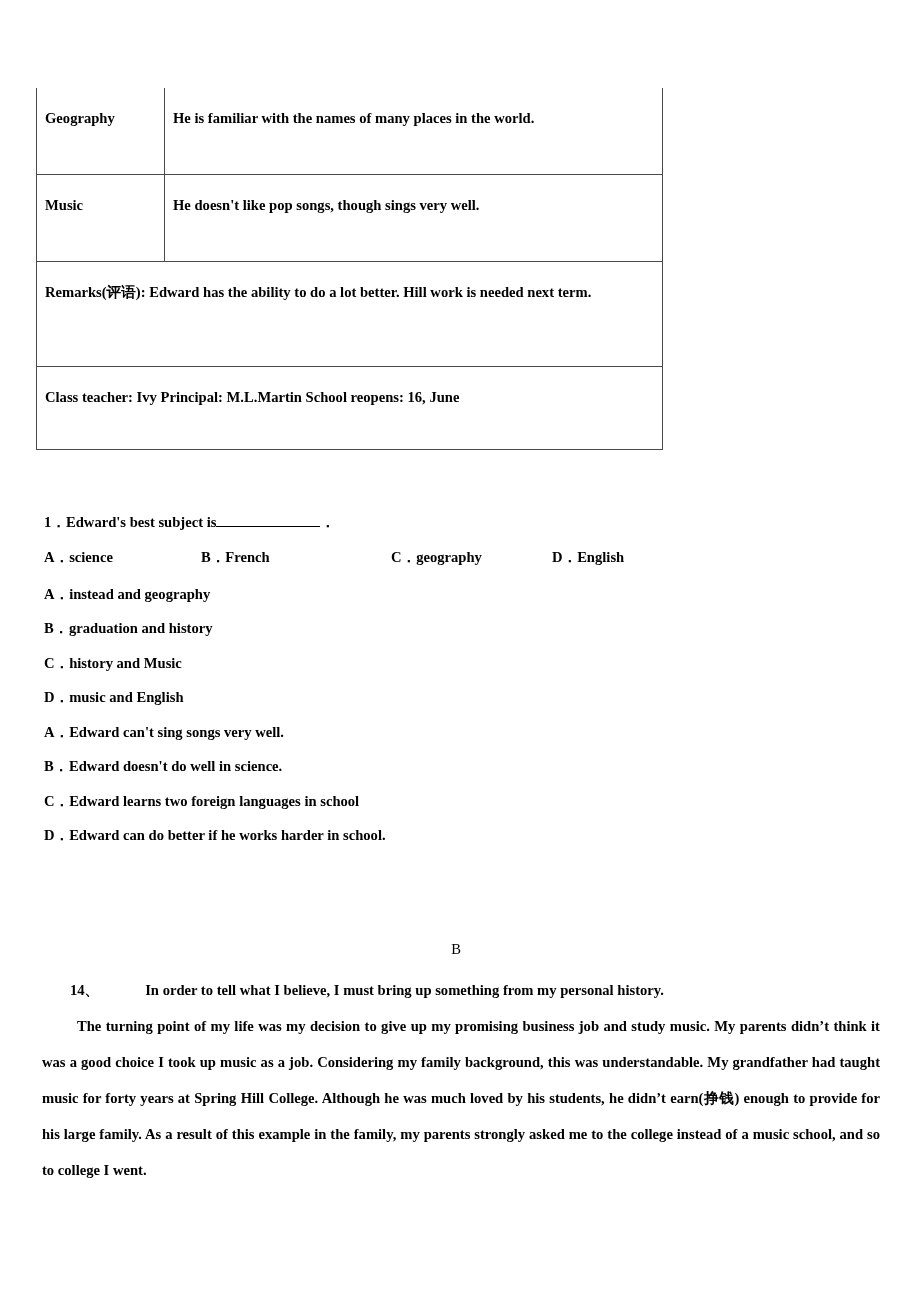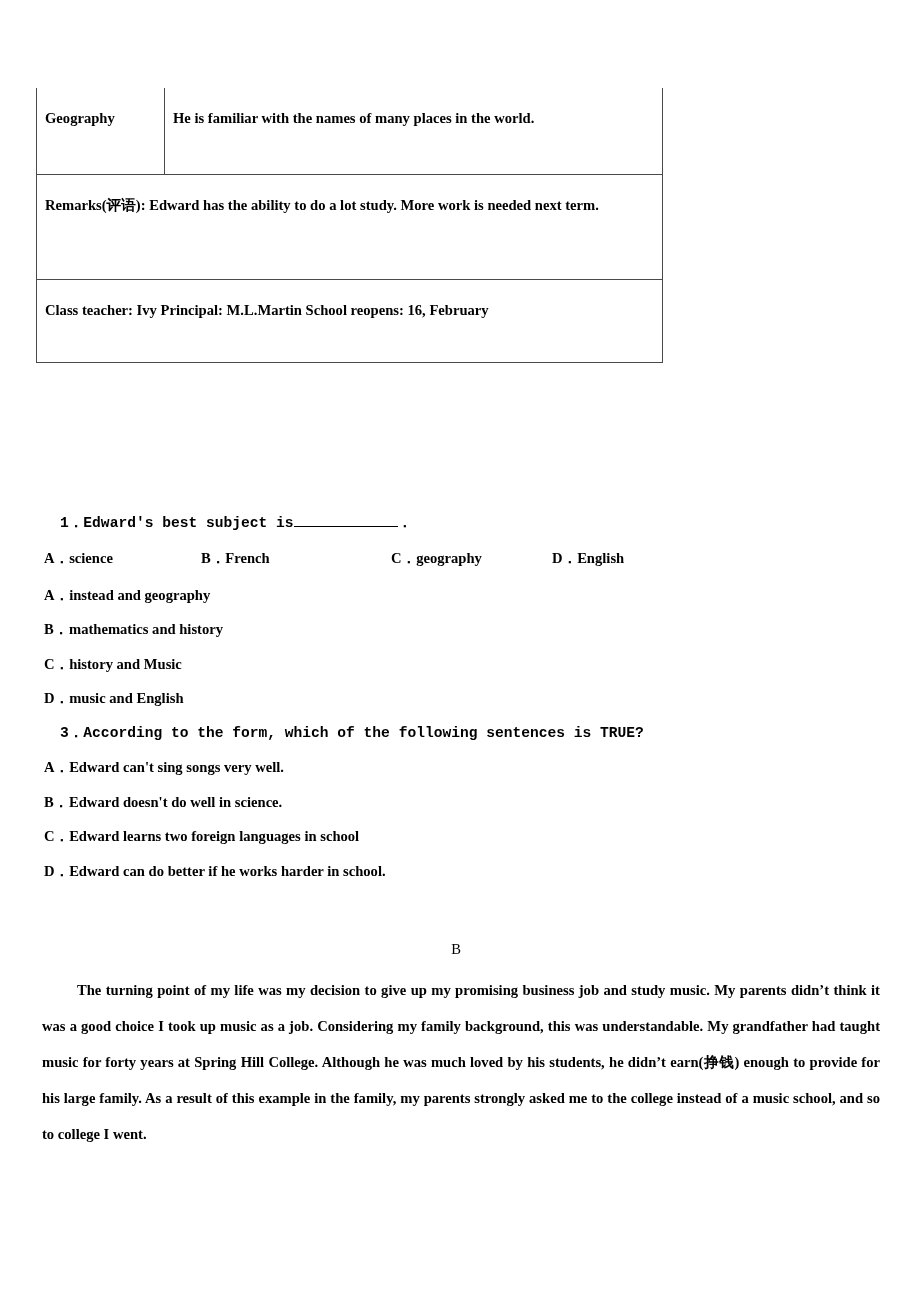--- a/index.html
+++ b/index.html
@@ -56,24 +56,23 @@
   
   .questions {
     position: absolute;
     left: 44px;
     top: 513px;
     width: 840px;
     font-weight: bold;
     font-size: 14.6px;
   }
   .q-stem {
-    margin: 0 0 17px 16px;
+    margin: 0 0 17px 0;
     line-height: 1.2;
     white-space: nowrap;
-    font-family: Liberation Mono, monospace;
   }
   .q-num {
     display: inline-block;
     min-width: 22px;
   }
   .blank {
     display: inline-block;
     border-bottom: 1.4px solid #000;
     width: 104px;
     height: 13px;
@@ -163,53 +162,57 @@
 <body>
 
 <div class="page">
 
   <table class="report-table">
     <tbody>
       <tr class="no-top-line row-tall">
         <td class="col-subject cell-pad-left">Geography</td>
         <td class="cell-desc">He is familiar with the names of many places in the world.</td>
       </tr>
+      <tr class="row-tall">
+        <td class="col-subject cell-pad-left">Music</td>
+        <td class="cell-desc">He doesn't like pop songs, though sings very well.</td>
+      </tr>
       <tr class="row-remarks">
-        <td class="cell-pad-left" colspan="2">Remarks(评语): Edward has the ability to do a lot study. More work is needed next term.</td>
+        <td class="cell-pad-left" colspan="2">Remarks(评语): Edward has the ability to do a lot better. Hill work is needed next term.</td>
       </tr>
       <tr class="row-footer">
-        <td class="cell-pad-left" colspan="2">Class teacher: Ivy Principal: M.L.Martin School reopens: 16, February</td>
+        <td class="cell-pad-left" colspan="2">Class teacher: Ivy Principal: M.L.Martin School reopens: 16, June</td>
       </tr>
     </tbody>
   </table>
 
   <div class="questions">
 
     <p class="q-stem"><span class="q-num">1．</span><span>Edward's best subject is</span><span class="blank"></span><span>．</span></p>
 
     <div class="opt-row">
       <span class="opt-inline opt-a"><span class="opt-letter">A．</span><span>science</span></span>
       <span class="opt-inline opt-b"><span class="opt-letter">B．</span><span>French</span></span>
       <span class="opt-inline opt-c"><span class="opt-letter">C．</span><span>geography</span></span>
       <span class="opt-inline opt-d"><span class="opt-letter">D．</span><span>English</span></span>
     </div>
 
 
     <p class="opt-stack"><span class="opt-letter">A．</span><span>instead and geography</span></p>
-    <p class="opt-stack"><span class="opt-letter">B．</span><span>mathematics and history</span></p>
+    <p class="opt-stack"><span class="opt-letter">B．</span><span>graduation and history</span></p>
     <p class="opt-stack"><span class="opt-letter">C．</span><span>history and Music</span></p>
     <p class="opt-stack"><span class="opt-letter">D．</span><span>music and English</span></p>
 
-    <p class="q-stem"><span class="q-num">3．</span><span>According to the form, which of the following sentences is TRUE?</span></p>
 
     <p class="opt-stack"><span class="opt-letter">A．</span><span>Edward can't sing songs very well.</span></p>
     <p class="opt-stack"><span class="opt-letter">B．</span><span>Edward doesn't do well in science.</span></p>
     <p class="opt-stack"><span class="opt-letter">C．</span><span>Edward learns two foreign languages in school</span></p>
     <p class="opt-stack"><span class="opt-letter">D．</span><span>Edward can do better if he works harder in school.</span></p>
   </div>
 
   <div class="answer-marker"><span>B</span></div>
 
   <div class="passage">
+    <p class="p-head"><span class="item-no">14、</span><span class="item-gap"></span><span>In order to tell what I believe, I must bring up something from my personal history.</span></p>
     <p class="p-body">The turning point of my life was my decision to give up my promising business job and study music. My parents didn’t think it was a good choice I took up music as a job. Considering my family background, this was understandable. My grandfather had taught music for forty years at Spring Hill College. Although he was much loved by his students, he didn’t earn(挣钱) enough to provide for his large family. As a result of this example in the family, my parents strongly asked me to the college instead of a music school, and so to college I went.</p>
   </div>
 
 </div>
 
 </body></html>

